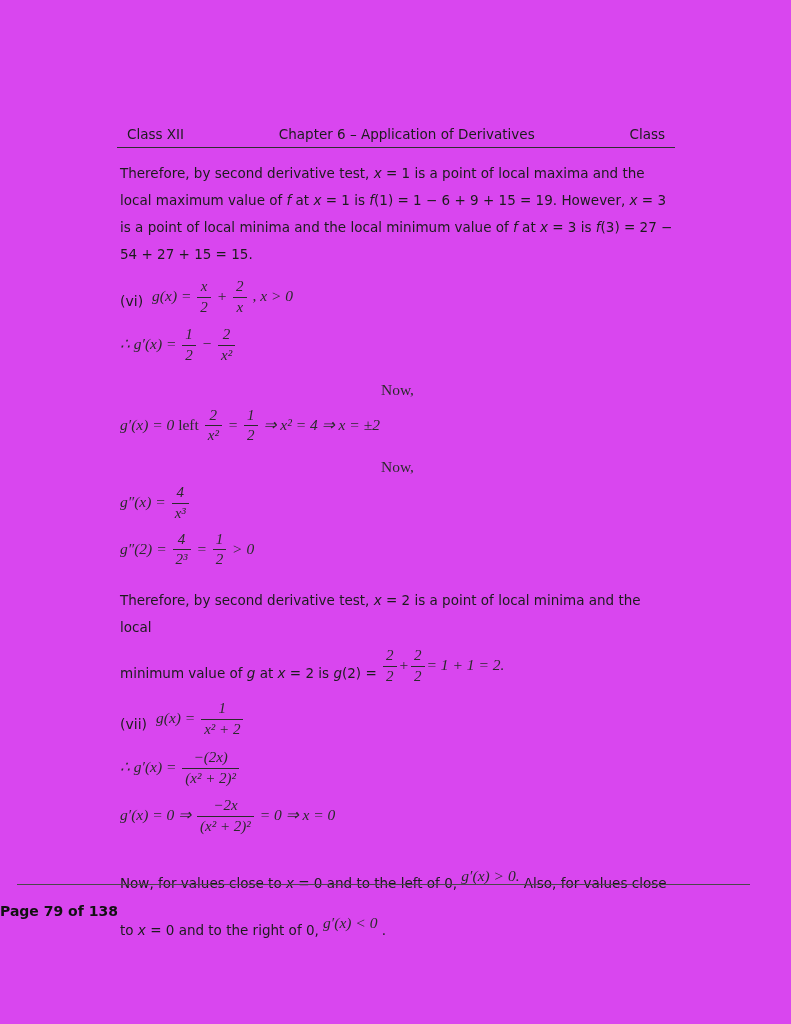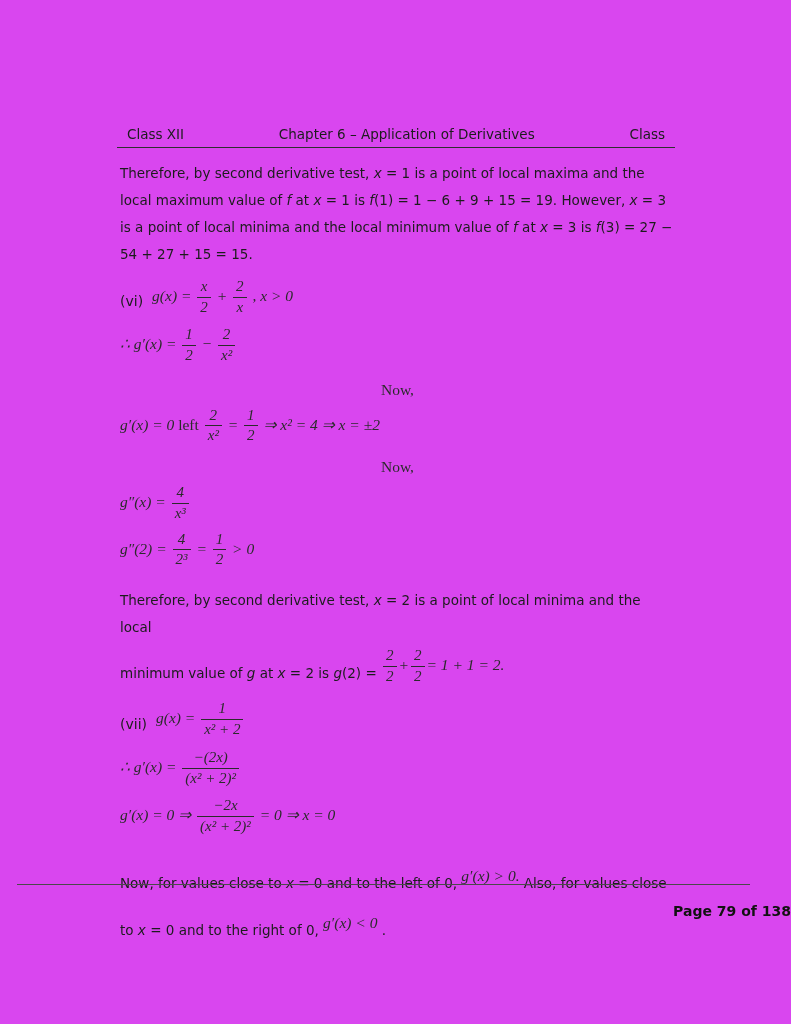--- a/index.html
+++ b/index.html
@@ -41,21 +41,21 @@
   .frac .den{display:block;padding:1px 3px 0 3px;}
   .raised{display:inline-block;vertical-align:0.55em;}
   
   .mt6{margin-top:6px;}  .mt8{margin-top:8px;}  .mt10{margin-top:10px;}
   .mt14{margin-top:14px;} .mt16{margin-top:16px;} .mt18{margin-top:18px;} .mt20{margin-top:20px;}
   .loose{line-height:40px;}
   
   .footer-rule{position:absolute;left:17px;right:41px;top:884px;border-top:1.6px solid #4a4a4a;}
   .page-num{
     position:absolute;left:0;right:0;top:903px;
-    text-align:right;font-size:14px;font-weight:bold;color:#111;
+    text-align:left;font-size:14px;font-weight:bold;color:#111;
   }
 </style>
 </head>
 <body>
 
 <div class="sheet">
 
   <header class="hdr">
     <span>Class XII</span>
     <span>Chapter 6 – Application of Derivatives</span>

